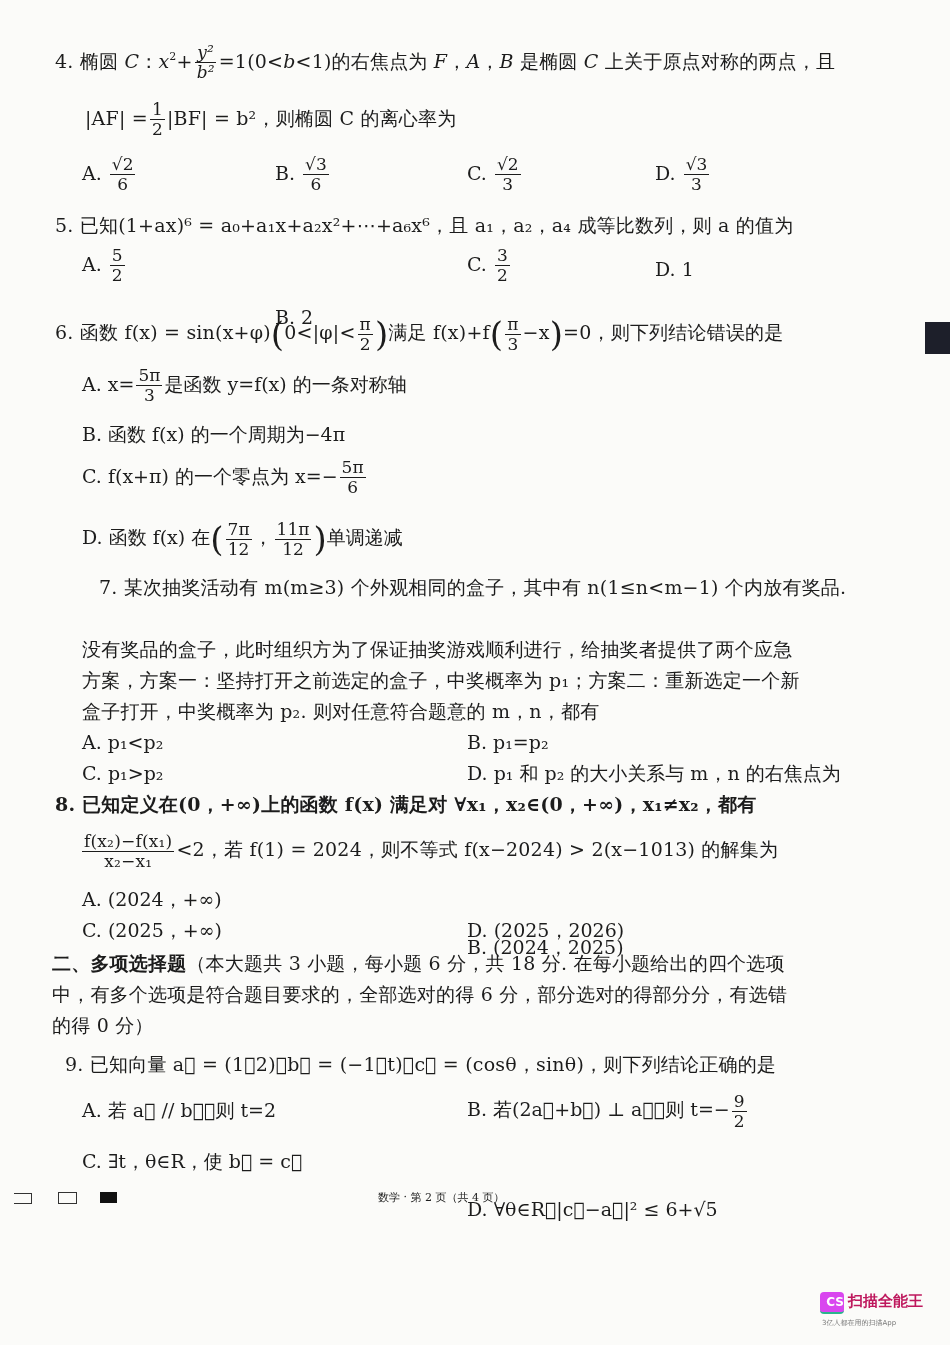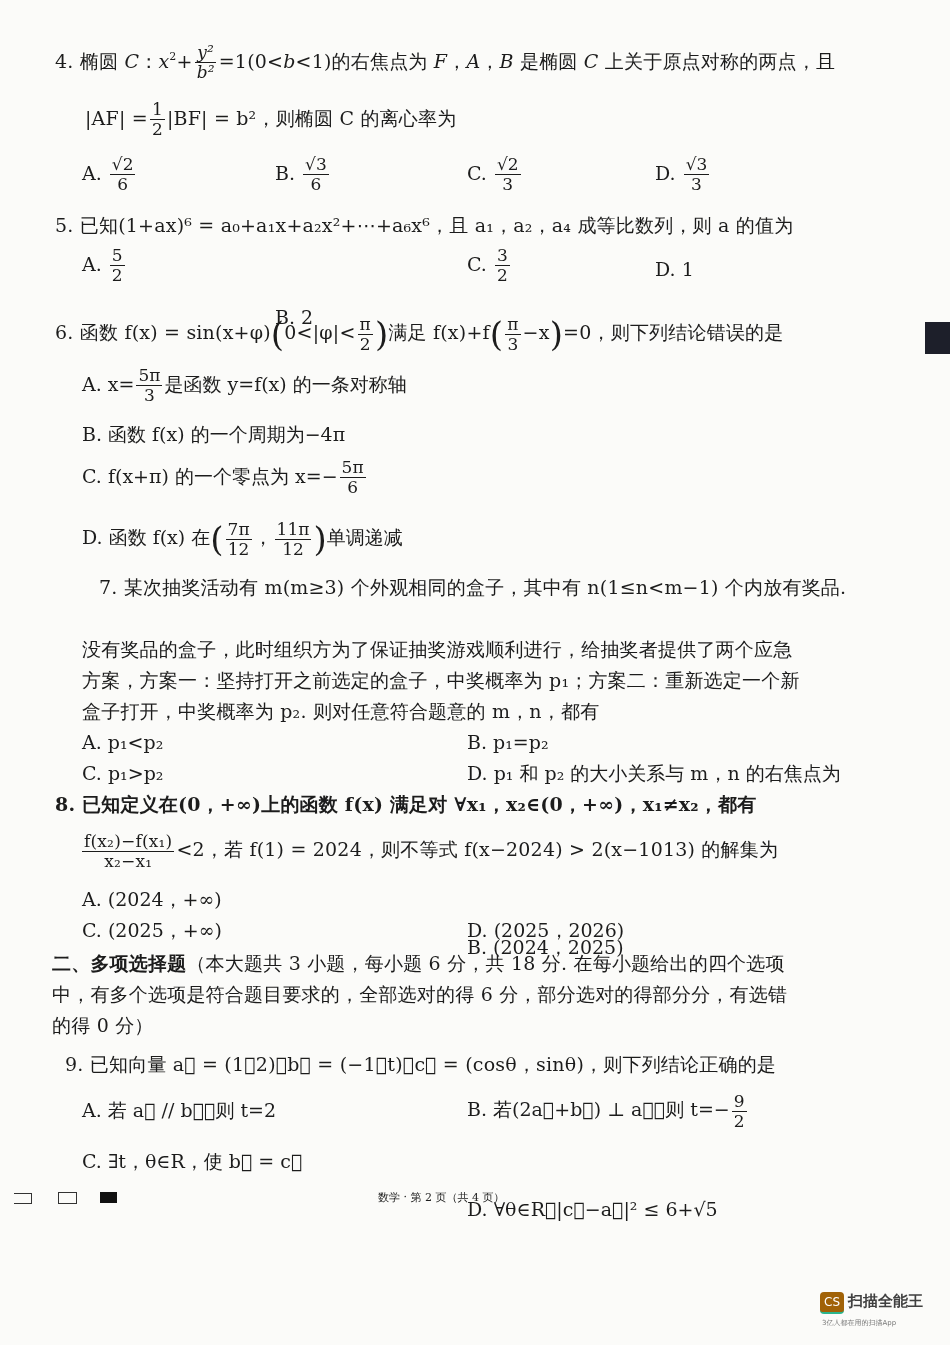--- a/index.html
+++ b/index.html
@@ -24,25 +24,25 @@
   .paren-big { font-size: 34px; line-height: 34px; vertical-align: middle; font-weight: 200; }
   i.v { font-style: italic; }
   sup, sub { font-size: 11px; }
   .bold { font-weight: bold; }
   .footer { position: absolute; top: 1190px; left: 378px; font-size: 11px; }
   .mark { position: absolute; }
   .side-tab { position: absolute; left: 925px; top: 322px; width: 25px; height: 32px; background: #1d1f2a; }
   .logo { position: absolute; left: 820px; top: 1290px; width: 115px; height: 45px; }
   .logo .cs {
     position: absolute; left: 0; top: 2px; width: 24px; height: 20px; border-radius: 4px;
-    background: #a16207; color: #fff; font-family: "DejaVu Sans", sans-serif;
-    font-size: 12px; font-weight: normal; text-align: center; line-height: 20px;
+    background: #d946ef; color: #fff; font-family: "DejaVu Sans", sans-serif;
+    font-size: 12px; font-weight: bold; text-align: right; line-height: 20px;
     border-bottom: 2px solid #2bb58c;
   }
-  .logo .name { position: absolute; left: 28px; top: 2px; font-family: "DejaVu Sans", sans-serif; font-size: 15px; color: #404040; font-weight: bold; }
+  .logo .name { position: absolute; left: 28px; top: 2px; font-family: "DejaVu Sans", sans-serif; font-size: 15px; color: #be185d; font-weight: bold; }
   .logo .tag { position: absolute; left: 2px; top: 28px; font-family: "DejaVu Sans", sans-serif; font-size: 7px; color: #777; }
 </style>
 </head>
 <body>
 
 <div class="page">
 
   <div class="line" style="left:55px;top:43px;">
     <span>4. 椭圆 </span><i class="v">C</i><span>：</span><i class="v">x</i><sup>2</sup><span>+</span><span class="frac">
         <span class="num"><i class="v">y²</i></span>

